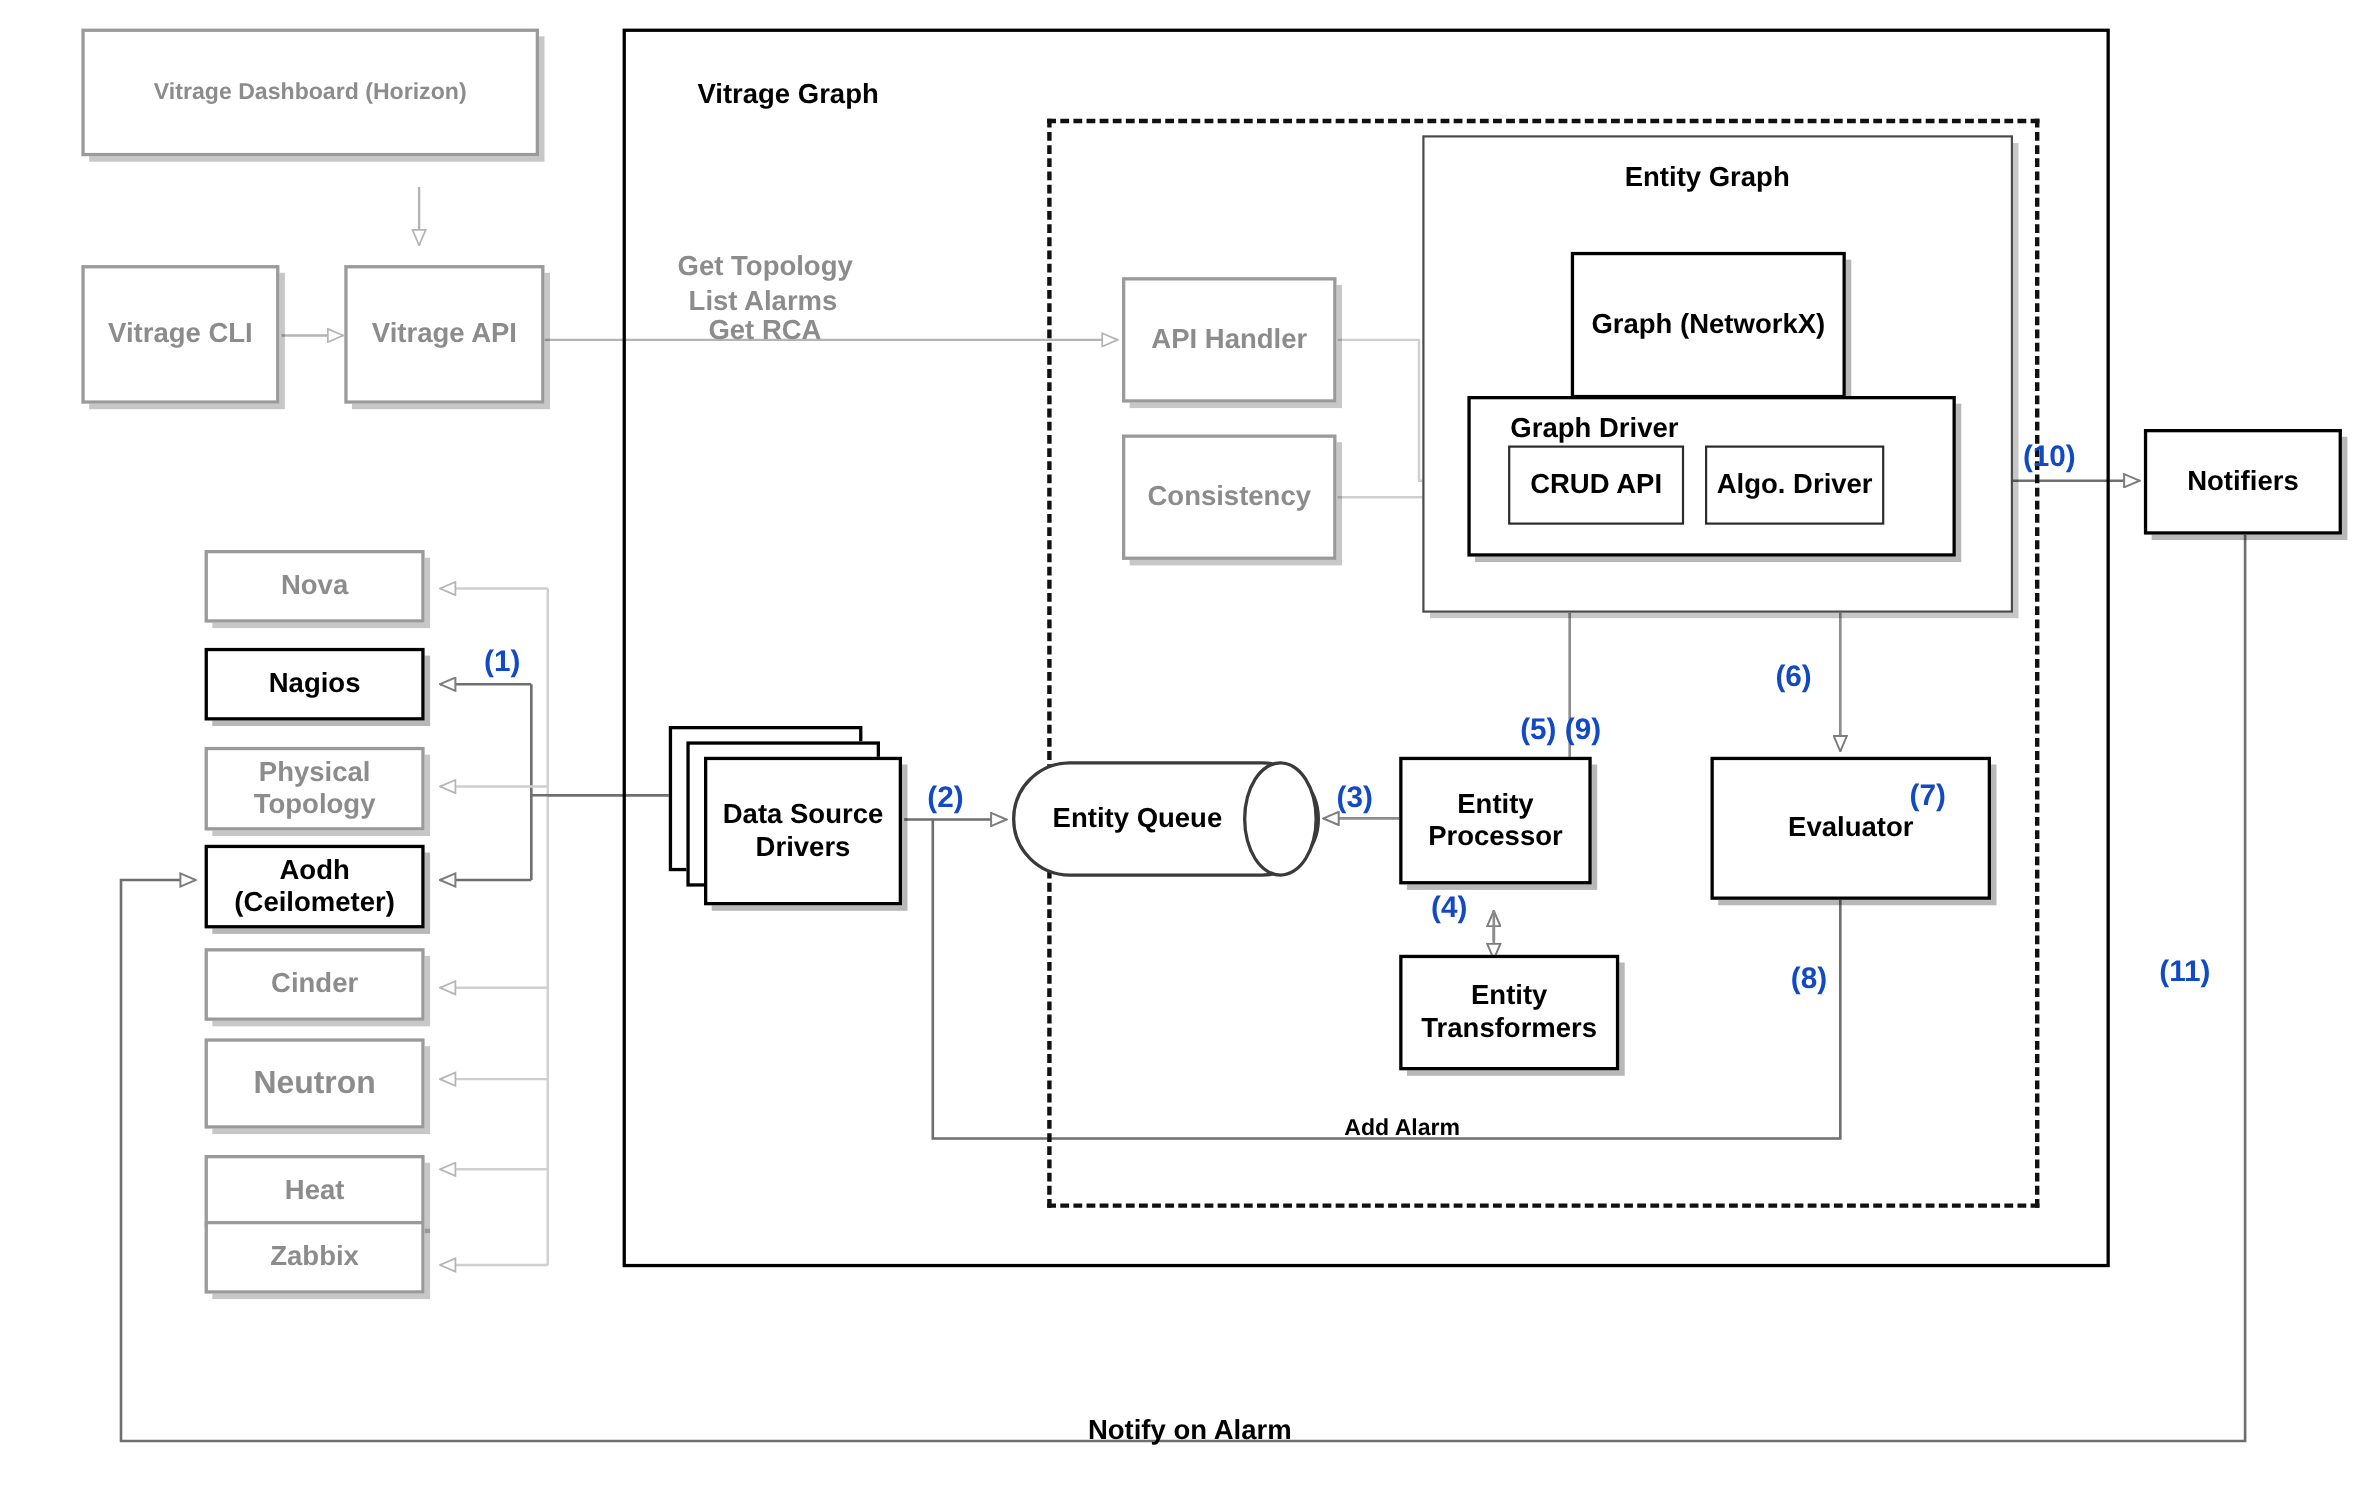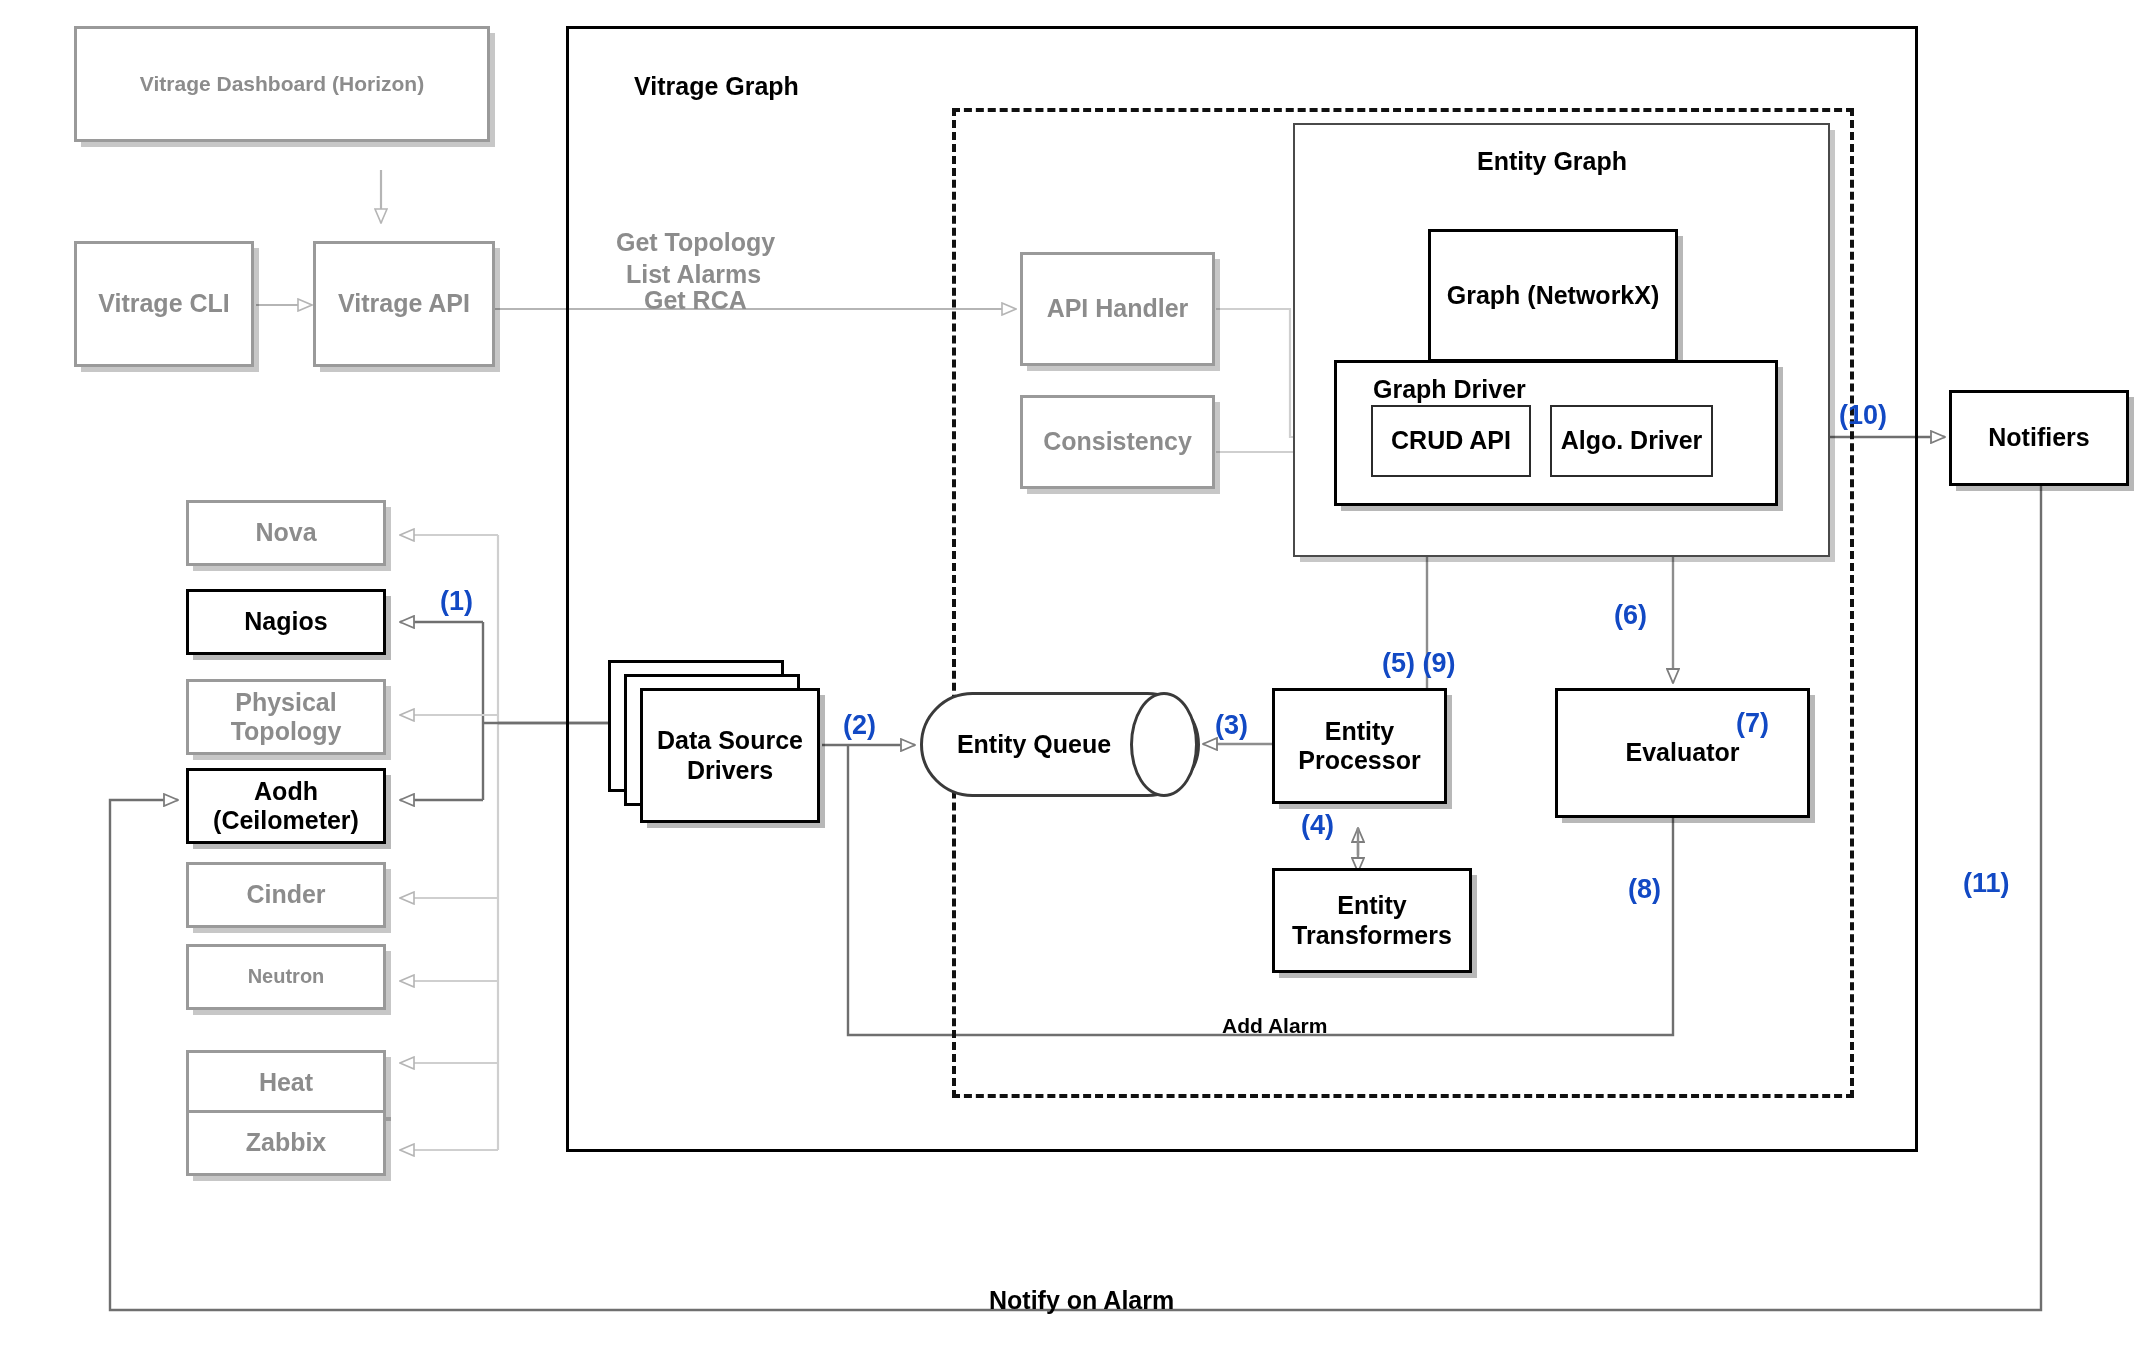--- a/index.html
+++ b/index.html
@@ -161,21 +161,21 @@
   <div class="label gray" style="left:616px;top:228px;font-size:25px;">Get Topology</div>
   <div class="label gray" style="left:626px;top:260px;font-size:25px;">List Alarms</div>
   <div class="label gray" style="left:644px;top:286px;font-size:25px;">Get RCA</div>
 
   <div class="label black" style="left:634px;top:72px;font-size:25px;">Vitrage Graph</div>
 
   <div class="box dim" style="left:1020px;top:252px;width:195px;height:114px;font-size:25px;">
     <span>API Handler</span>
   </div>
 
-  <div class="box dim" style="left:1020px;top:395px;width:195px;height:94px;font-size:25px;justify-content:center;">
+  <div class="box dim" style="left:1020px;top:395px;width:195px;height:114px;font-size:25px;justify-content:center;">
     <span>Consistency</span>
   </div>
 
   <div class="label black" style="left:1477px;top:147px;font-size:25px;">Entity Graph</div>
 
   <div class="box active" style="left:1428px;top:192px;width:250px;height:133px;font-size:25px;margin-top:37px;">
     <span>Graph (NetworkX)</span>
   </div>
 
   <div class="box active" style="left:1334px;top:360px;width:444px;height:146px;font-size:25px;align-items:flex-start;justify-content:flex-start;"></div>
@@ -238,21 +238,21 @@
 
   <div class="box active" style="left:186px;top:768px;width:200px;height:76px;font-size:25px;flex-direction:column;">
     <span>Aodh</span>
     <span>(Ceilometer)</span>
   </div>
 
   <div class="box dim" style="left:186px;top:862px;width:200px;height:66px;font-size:25px;">
     <span>Cinder</span>
   </div>
 
-  <div class="box dim" style="left:186px;top:944px;width:200px;height:66px;font-size:20px;">
+  <div class="box dim" style="left:186px;top:944px;width:200px;height:82px;font-size:29px;">
     <span>Neutron</span>
   </div>
 
   <div class="box dim" style="left:186px;top:1026px;width:200px;height:66px;font-size:25px;margin-top:24px;">
     <span>Heat</span>
   </div>
 
   <div class="box dim" style="left:186px;top:1110px;width:200px;height:66px;font-size:25px;">
     <span>Zabbix</span>
   </div>

